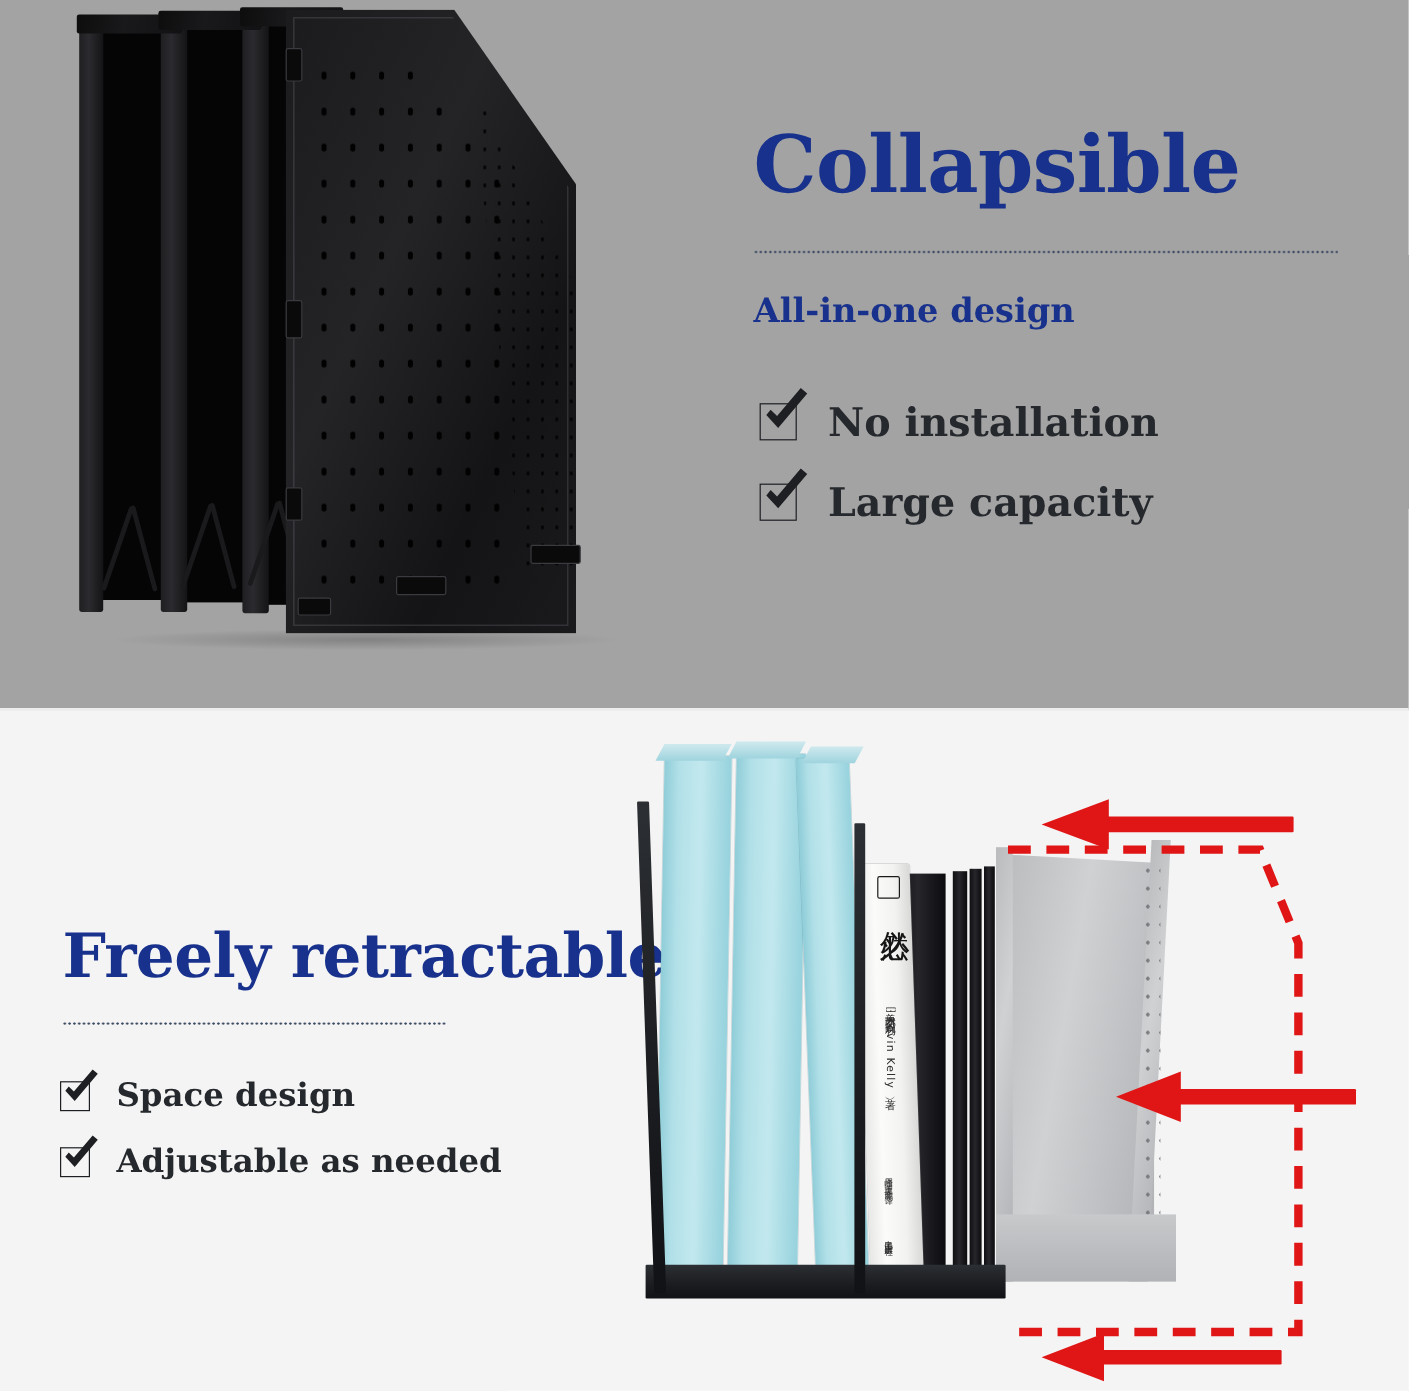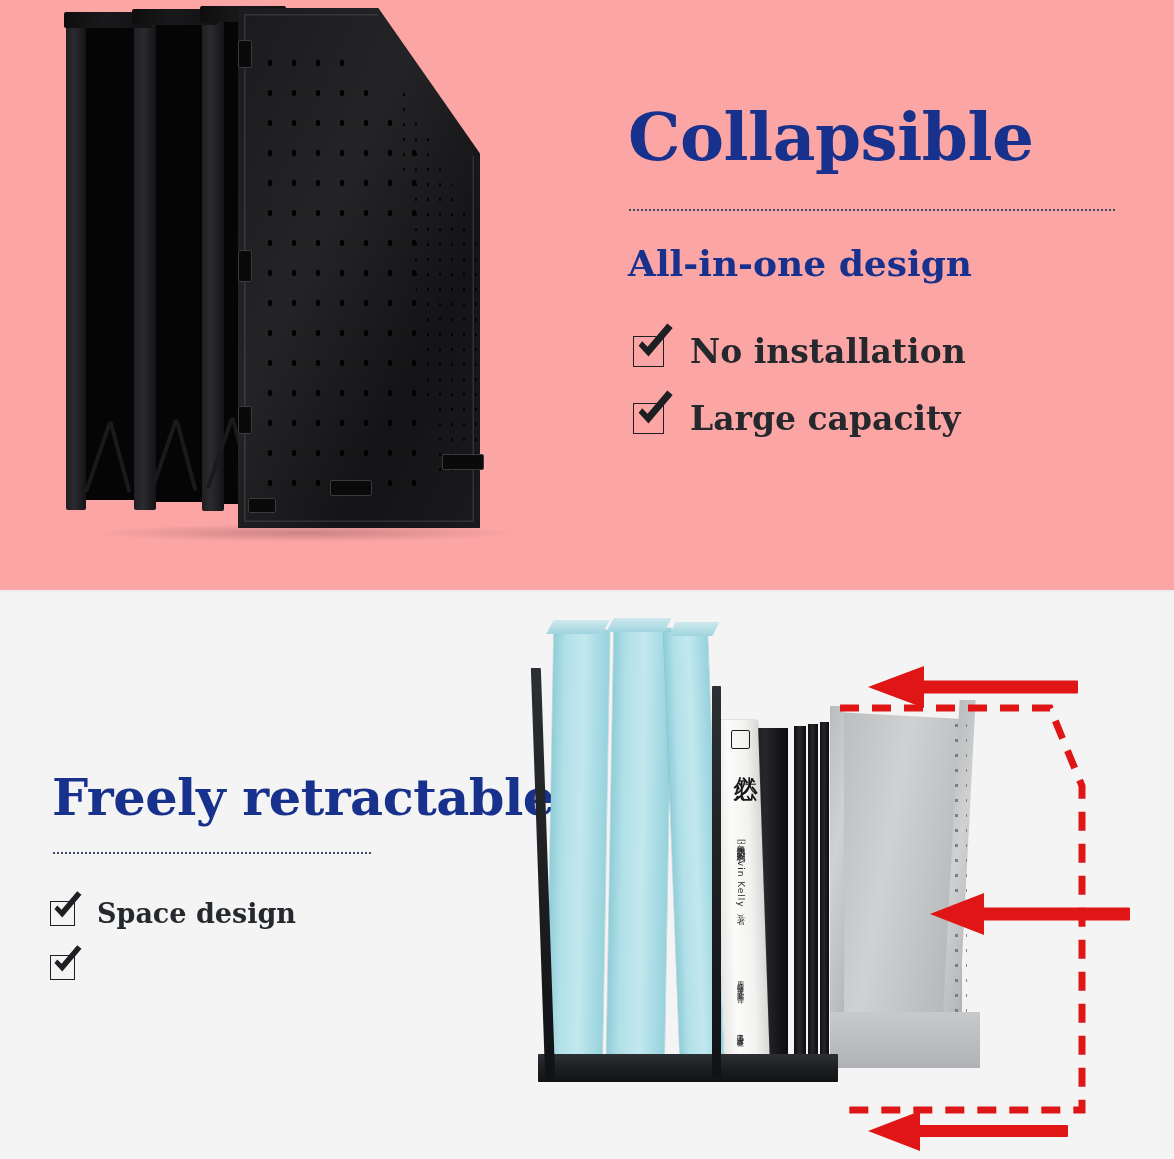--- a/index.html
+++ b/index.html
@@ -7,21 +7,21 @@
     background: #ffffff;
   }
   body {
     width: 1174px; height: 1159px;
     font-family: "DejaVu Serif", serif;
     overflow: hidden;
     position: relative;
   }
 
   .panel { position: absolute; left: 0; width: 1174px; overflow: hidden; }
-  #panel-top    { top: 0;   height: 592px; background: #fca5a5; }
+  #panel-top    { top: 0;   height: 592px; background: #a3a3a3; }
   #panel-bottom { top: 592px; height: 567px; background: #f4f4f4; }
   #panel-divider {
     position: absolute; left: 0; top: 590px; width: 1174px; height: 2px;
     background: #ededed;
   }
 
   
   .headline {
     font-family: "DejaVu Serif", serif;
     font-weight: bold;
@@ -63,21 +63,21 @@
   .checkbox .tick {
     position: absolute;
     left: -1px; top: -34%;
     width: 150%; height: 130%;
     overflow: visible;
   }
 
   
   #top-headline   { left: 628px; top: 104px; font-size: 66px; }
   #top-dotrule    { position: absolute; left: 628px; top: 209px; width: 487px; }
-  #top-subhead    { left: 628px; top: 245px; font-size: 36px; }
+  #top-subhead    { left: 628px; top: 245px; font-size: 28px; }
   #top-feat-1     { position: absolute; left: 633px; top: 335px; }
   #top-feat-2     { position: absolute; left: 633px; top: 402px; }
   #panel-top .checkbox { width: 31px; height: 31px; }
   #panel-top .feature-label { font-size: 33px; margin-left: 26px; }
 
   
   #bot-headline   { left: 52px; top: 772px; font-size: 51px; }
   #bot-dotrule    { position: absolute; left: 52px; top: 852px; width: 320px; }
   #bot-feat-1     { position: absolute; left: 50px; top: 900px; }
   #bot-feat-2     { position: absolute; left: 50px; top: 955px; }
@@ -315,20 +315,21 @@
     </span>
     <span class="feature-label">Space design</span>
   </div>
 
   <div class="feature" id="bot-feat-2">
     <span class="checkbox">
       <svg class="tick" viewBox="0 0 46 42">
         <path d="M5 21 L16 33 L43 1 L37 -4 L15 22 L9 16 Z" fill="#1d1f22"></path>
       </svg>
     </span>
+    <span class="feature-label">Adjustable as needed</span>
   </div>
 </div>
 
 <div id="photo-bottom">
 
   <div class="ghost" style="left:306px; top:104px; width:126px; height:352px; clip-path:polygon(0% 0%,100% 2%,100% 100%,0% 100%);"></div>
   <div class="ghost" style="left:300px; top:98px; width:14px; height:362px;"></div>
   <div class="ghost" style="left:420px; top:92px; width:16px; height:368px; transform:skewX(-3deg);"></div>
   <div class="ghost-holes" style="left:421px; top:110px; width:16px; height:330px;"></div>
   <div class="ghost" style="left:300px; top:404px; width:150px; height:56px; background:linear-gradient(180deg,#c7c9cb,#b0b2b5);"></div>

